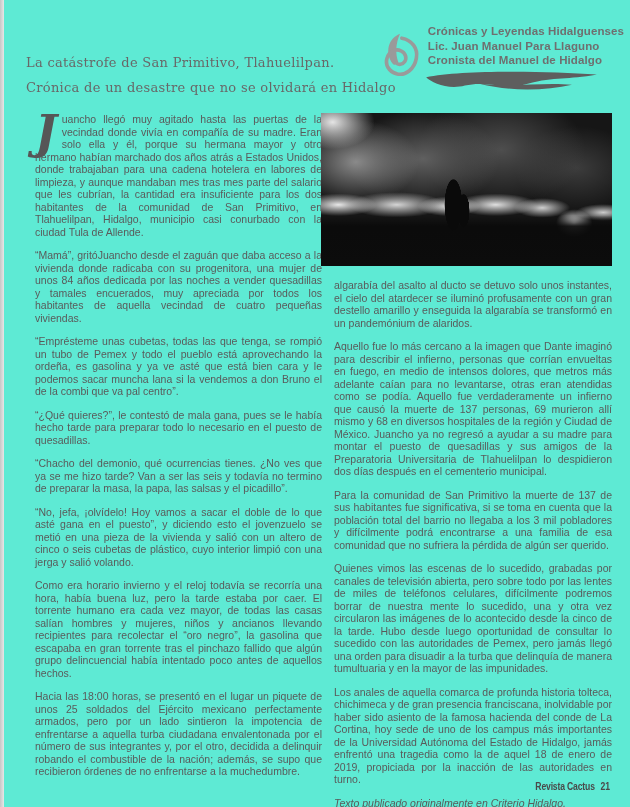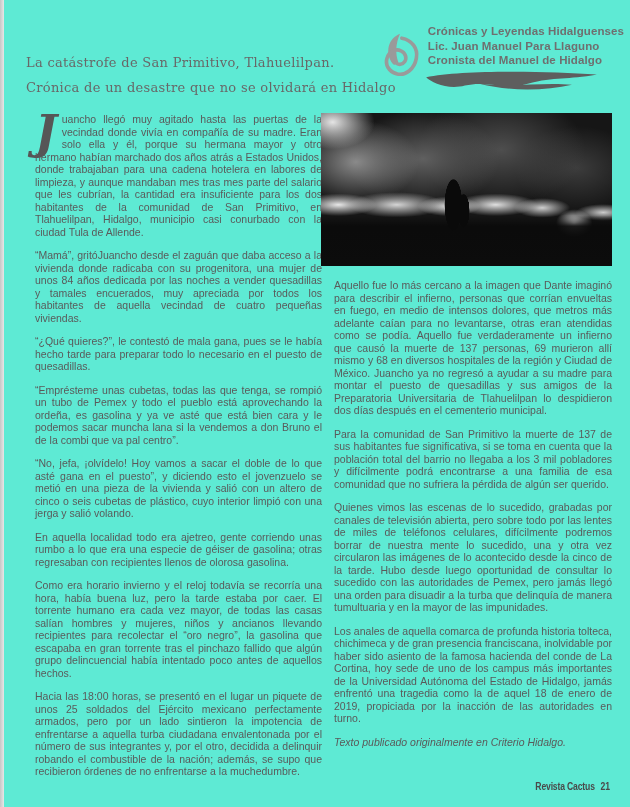--- a/index.html
+++ b/index.html
@@ -120,31 +120,32 @@
     <div>Crónica de un desastre que no se olvidará en Hidalgo</div>
   </div>
 
   <div class="columns">
 
     <div class="col left">
       <p>
         <span class="dropcap">J</span><span>uancho llegó muy agitado hasta las puertas de la vecindad donde vivía en compañía de su madre. Eran solo ella y él, porque su hermana mayor y otro hermano habían marchado dos años atrás a Estados Unidos, donde trabajaban para una cadena hotelera en labores de limpieza, y aunque mandaban mes tras mes parte del salario que les cubrían, la cantidad era insuficiente para los dos habitantes de la comunidad de San Primitivo, en Tlahuelilpan, Hidalgo, municipio casi conurbado con la ciudad Tula de Allende.</span>
       </p>
       <p>“Mamá”, gritóJuancho desde el zaguán que daba acceso a la vivienda donde radicaba con su progenitora, una mujer de unos 84 años dedicada por las noches a vender quesadillas y tamales encuerados, muy apreciada por todos los habitantes de aquella vecindad de cuatro pequeñas viviendas.</p>
+      <p>“Emprésteme unas cubetas, todas las que tenga, se rompió un tubo de Pemex y todo el pueblo está aprovechando la ordeña, es gasolina y ya ve asté que está bien cara y le podemos sacar muncha lana si la vendemos a don Bruno el de la combi que va pal centro”.</p>
       <p>“¿Qué quieres?”, le contestó de mala gana, pues se le había hecho tarde para preparar todo lo necesario en el puesto de quesadillas.</p>
-      <p>“Emprésteme unas cubetas, todas las que tenga, se rompió un tubo de Pemex y todo el pueblo está aprovechando la ordeña, es gasolina y ya ve asté que está bien cara y le podemos sacar muncha lana si la vendemos a don Bruno el de la combi que va pal centro”.</p>
+      <p>“Chacho del demonio, qué ocurrencias tienes. ¿No ves que ya se me hizo tarde? Van a ser las seis y todavía no termino de preparar la masa, la papa, las salsas y el picadillo”.</p>
       <p>“No, jefa, ¡olvídelo! Hoy vamos a sacar el doble de lo que asté gana en el puesto”, y diciendo esto el jovenzuelo se metió en una pieza de la vivienda y salió con un altero de cinco o seis cubetas de plástico, cuyo interior limpió con una jerga y salió volando.</p>
-      <p>En aquella localidad todo era ajetreo, gente corriendo unas rumbo a lo que era una especie de géiser de gasolina; otras regresaban con recipientes llenos de olorosa gasolina.</p>
       <p>Como era horario invierno y el reloj todavía se recorría una hora, había buena luz, pero la tarde estaba por caer. El torrente humano era cada vez mayor, de todas las casas salían hombres y mujeres, niños y ancianos llevando recipientes para recolectar el “oro negro”, la gasolina que escapaba en gran torrente tras el pinchazo fallido que algún grupo delincuencial había intentado poco antes de aquellos hechos.</p>
       <p>Hacia las 18:00 horas, se presentó en el lugar un piquete de unos 25 soldados del Ejército mexicano perfectamente armados, pero por un lado sintieron la impotencia de enfrentarse a aquella turba ciudadana envalentonada por el número de sus integrantes y, por el otro, decidida a delinquir robando el combustible de la nación; además, se supo que recibieron órdenes de no enfrentarse a la muchedumbre.</p>
 
     </div>
 
     <div class="col right">
       <div class="photo" title="Escena nocturna del incendio del ducto: llamas en el horizonte, columnas de humo y dos personas en silueta"></div>
+      <p>algarabía del asalto al ducto se detuvo solo unos instantes, el cielo del atardecer se iluminó profusamente con un gran destello amarillo y enseguida la algarabía se transformó en un pandemónium de alaridos.</p>
       <p>Aquello fue lo más cercano a la imagen que Dante imaginó para describir el infierno, personas que corrían envueltas en fuego, en medio de intensos dolores, que metros más adelante caían para no levantarse, otras eran atendidas como se podía. Aquello fue verdaderamente un infierno que causó la muerte de 137 personas, 69 murieron allí mismo y 68 en diversos hospitales de la región y Ciudad de México. Juancho ya no regresó a ayudar a su madre para montar el puesto de quesadillas y sus amigos de la Preparatoria Universitaria de Tlahuelilpan lo despidieron dos días después en el cementerio municipal.</p>
       <p>Para la comunidad de San Primitivo la muerte de 137 de sus habitantes fue significativa, si se toma en cuenta que la población total del barrio no llegaba a los 3 mil pobladores y difícilmente podrá encontrarse a una familia de esa comunidad que no sufriera la pérdida de algún ser querido.</p>
       <p>Quienes vimos las escenas de lo sucedido, grabadas por canales de televisión abierta, pero sobre todo por las lentes de miles de teléfonos celulares, difícilmente podremos borrar de nuestra mente lo sucedido, una y otra vez circularon las imágenes de lo acontecido desde la cinco de la tarde. Hubo desde luego oportunidad de consultar lo sucedido con las autoridades de Pemex, pero jamás llegó una orden para disuadir a la turba que delinquía de manera tumultuaria y en la mayor de las impunidades.</p>
       <p>Los anales de aquella comarca de profunda historia tolteca, chichimeca y de gran presencia franciscana, inolvidable por haber sido asiento de la famosa hacienda del conde de La Cortina, hoy sede de uno de los campus más importantes de la Universidad Autónoma del Estado de Hidalgo, jamás enfrentó una tragedia como la de aquel 18 de enero de 2019, propiciada por la inacción de las autoridades en turno.</p>
       <p class="credit">Texto publicado originalmente en Criterio Hidalgo.</p>
     </div>
 
   </div>
 
   <div class="page-footer">

